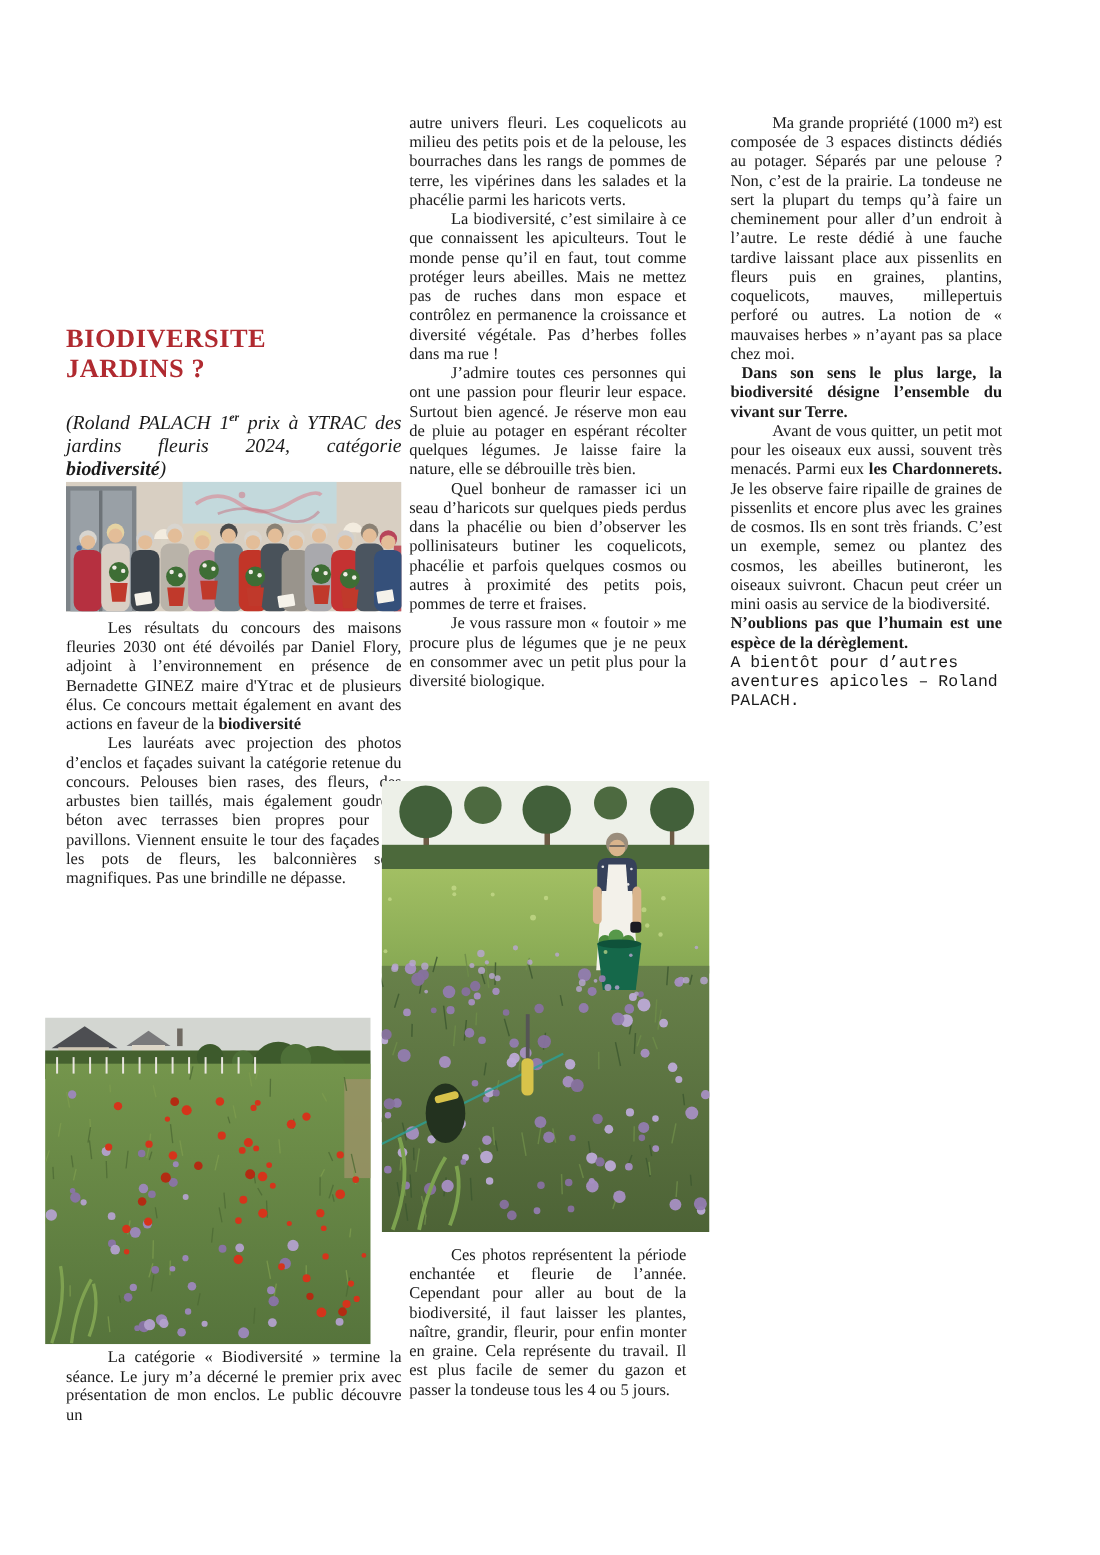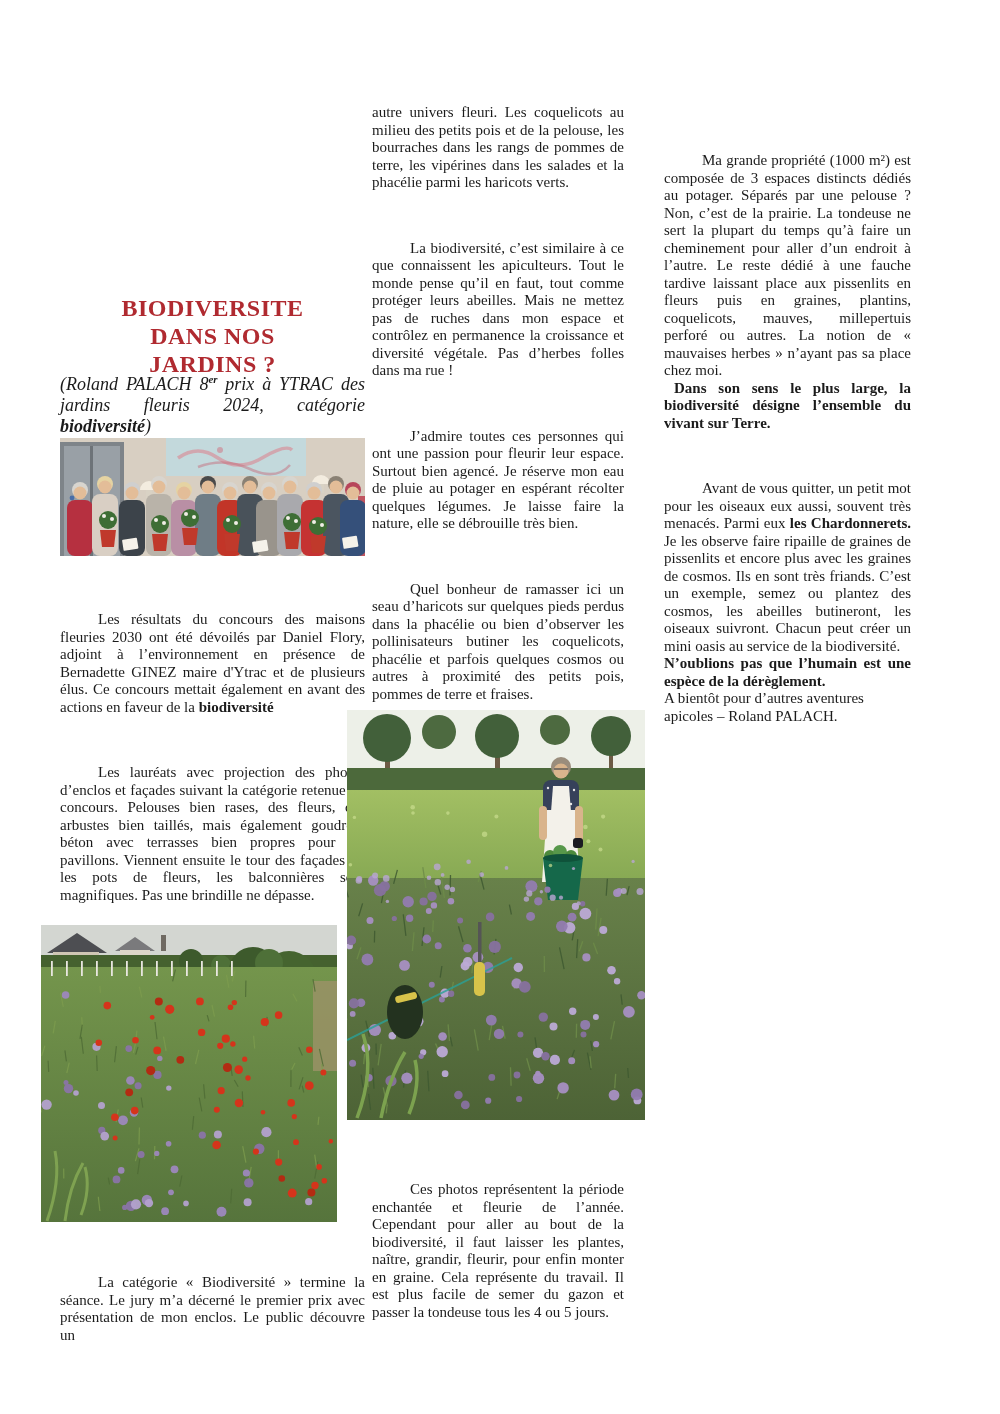--- a/index.html
+++ b/index.html
@@ -4,27 +4,27 @@
 <title>Biodiversité dans nos jardins</title>
 <style>
   html,body{margin:0;padding:0;background:#ffffff;}
   .page{
     position:relative;width:1000px;height:1414px;background:#ffffff;
     font-family:"Liberation Serif","DejaVu Serif",serif;color:#1b1b1b;
     overflow:hidden;
   }
   .abs{position:absolute;}
   .title{
-    left:60px;top:294px;width:305px;text-align:center;
+    left:60px;top:294px;width:305px;
     font-weight:bold;font-size:24px;line-height:28px;letter-spacing:.5px;
   }
   .textblock .para{margin:0;font-size:15px;line-height:17.5px;text-align:justify;}
-  .textblock .para.indent{text-indent:38px;margin-top:48px;}
+  .textblock .para.indent{text-indent:38px;}
   .textblock .para.si{text-indent:10px;}
-  .textblock .para.left{text-align:left;}
+  .textblock .para.left{text-align:left;font-family:Liberation Mono, monospace;}
   .seg-b{font-weight:bold;}
   .seg-i{font-style:italic;}
   sup.seg-sup{font-size:.6em;line-height:0;font-weight:bold;}
   .subtitle-block .para{font-size:18px;line-height:21px;}
   
   #subtitle{left:60px;top:374px;width:305px;}
   #col1-top{left:60px;top:563px;width:305px;}
   #col1-bottom{left:60px;top:1226px;width:305px;}
   #col2-top{left:372px;top:104px;width:252px;}
   #col2-bottom{left:372px;top:1133px;width:252px;}
@@ -35,26 +35,25 @@
   #photo3{left:347px;top:710px;width:298px;height:410px;}
   figure svg{display:block;width:100%;height:100%;}
 </style>
 </head>
 <body>
 
 <div class="page">
 
   <div class="abs title" style="color: rgb(176, 42, 48);">
     <div>BIODIVERSITE</div>
-    <div>DANS NOS</div>
     <div>JARDINS ?</div>
   </div>
 
   <div id="subtitle" class="abs textblock subtitle-block">
-      <p class="para"><span class="seg-i ">(Roland PALACH 8</span><sup class="seg-i seg-sup">er</sup><span class="seg-i "> prix à YTRAC des jardins fleuris 2024, catégorie </span><span class="seg-b seg-i ">biodiversité</span><span class="seg-i ">)</span></p>
+      <p class="para"><span class="seg-i ">(Roland PALACH 1</span><sup class="seg-i seg-sup">er</sup><span class="seg-i "> prix à YTRAC des jardins fleuris 2024, catégorie </span><span class="seg-b seg-i ">biodiversité</span><span class="seg-i ">)</span></p>
     </div>
 
   <figure id="photo1" class="abs" role="img" aria-label="Lauréats du concours des maisons fleuries tenant des plantes en pots rouges lors de la remise des prix">
     <svg viewBox="0 0 305 118" preserveAspectRatio="none">
       <rect width="305" height="118" fill="#d8cfc2"></rect>
       <rect x="0" y="4" width="64" height="114" fill="#7e8489"></rect>
       <rect x="4" y="8" width="27" height="110" fill="#99a0a6"></rect>
       <rect x="33" y="8" width="27" height="110" fill="#99a0a6"></rect>
       <rect x="30" y="8" width="3" height="110" fill="#6d7378"></rect>
       <circle cx="12" cy="60" r="2.4" fill="#4a6ea8"></circle>

